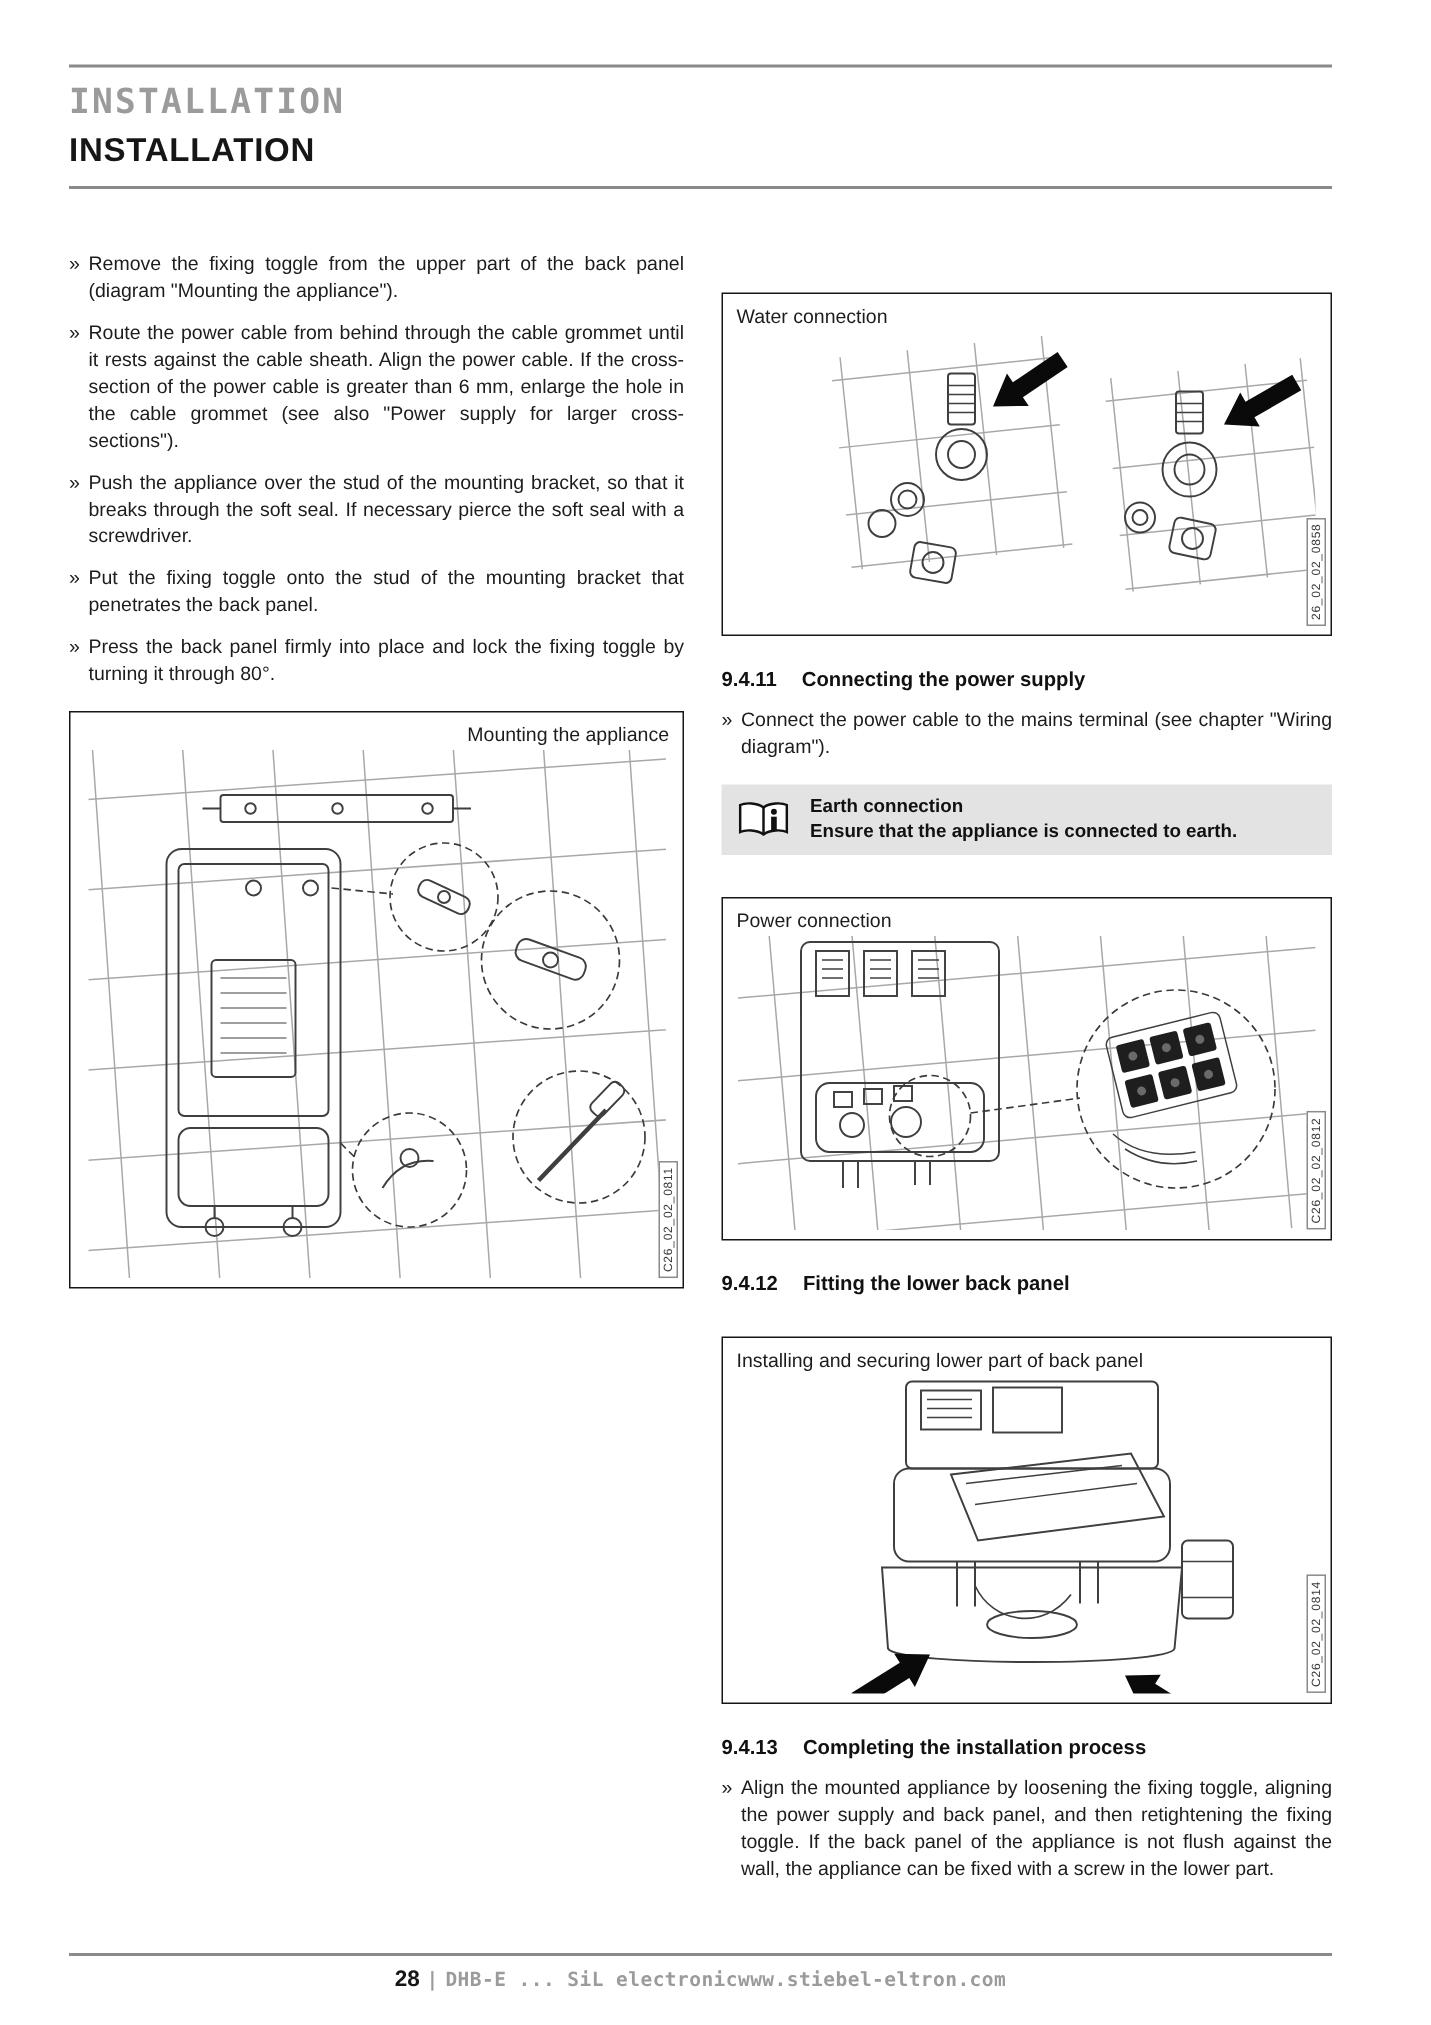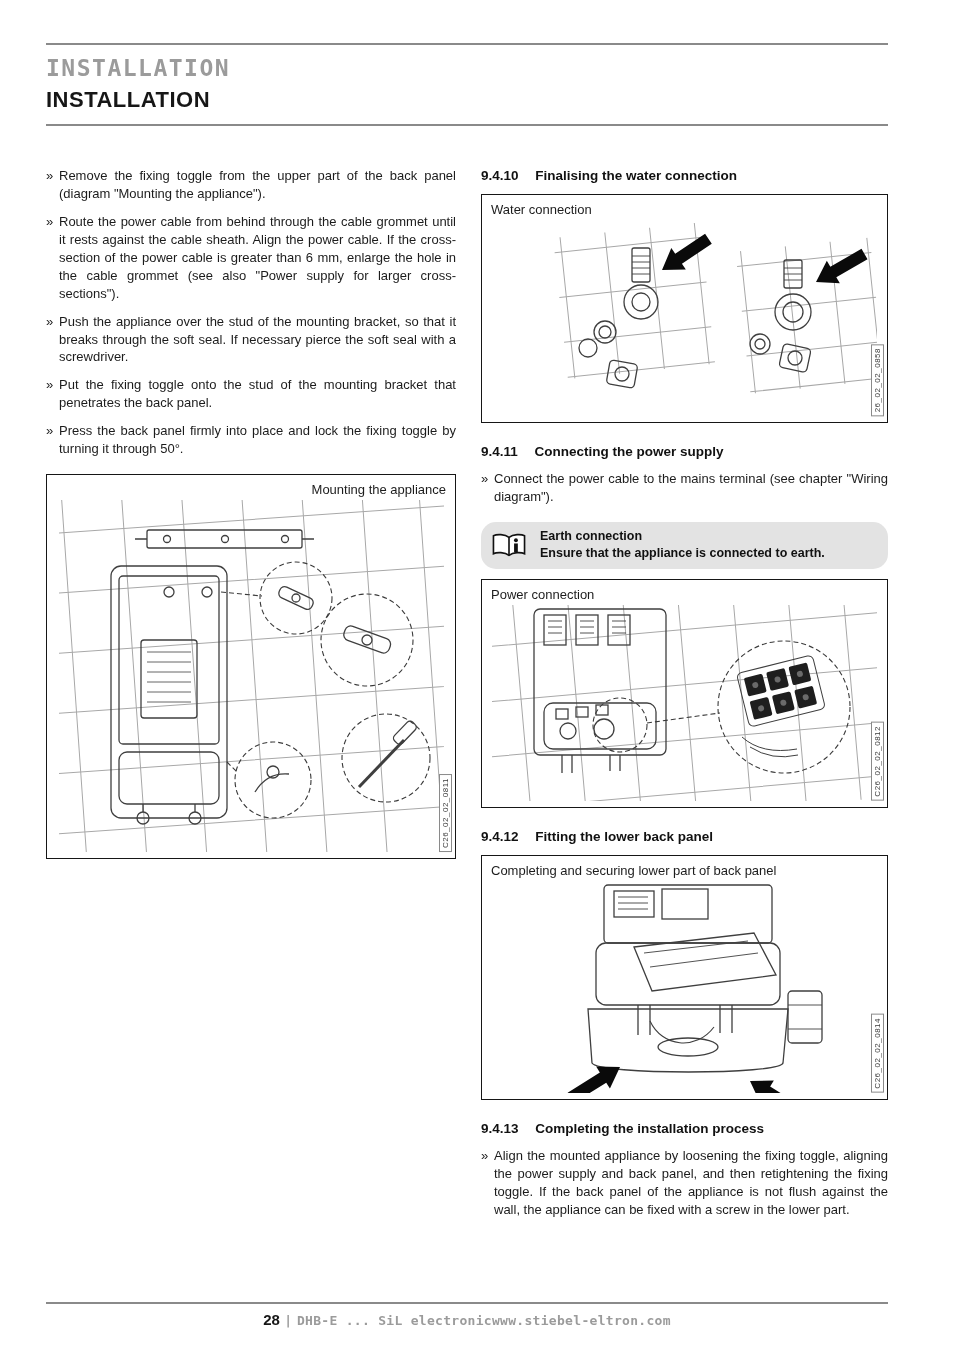--- a/index.html
+++ b/index.html
@@ -38,23 +38,23 @@
 
   .fig { border:1px solid #161616; position:relative; padding:7px 9px 6px; background:#fff; }
   .fig .cap { font-size:13px; margin:0 0 3px; color:#1c1c1c; }
   .fig .code {
     position:absolute; right:3px; bottom:6px;
     font-size:8px; color:#3a3a3a; letter-spacing:0.5px;
     border:1px solid #8a8a8a; padding:3px 1px; background:#fff;
     writing-mode:vertical-rl; transform:rotate(180deg);
   }
   .fig-mounting { margin-top:16px;text-align:right; }
-  .mb21 { margin-bottom:21px; }
+  .mb21 { margin-bottom:21px;margin-top:28px; }
   .mb16 { margin-bottom:16px; }
-  .mb10 { margin-bottom:10px;border-radius:15px; }
+  .mb10 { margin-bottom:10px; }
 
   .note { display:flex; align-items:center; gap:13px; background:#e3e3e3; padding:6px 10px; min-height:46px; }
   .note-icon { flex:0 0 auto; display:flex; align-items:center; }
   .note-line { font-weight:bold; font-size:12.5px; line-height:1.4; color:#111; }
 
   .footer { position:absolute; left:46px; width:842px; top:1311px; display:flex; justify-content:center; align-items:baseline; }
   .f-page { font-weight:bold; font-size:15px; color:#161616; }
   .f-muted {
     font-family:"DejaVu Sans Mono", monospace; font-weight:bold;
     font-size:13px; color:#9b9b9b; letter-spacing:0.3px;
@@ -87,21 +87,21 @@
       <div class="bullet">
         <span class="mk">»</span>
         <span>Push the appliance over the stud of the mounting bracket, so that it breaks through the soft seal. If necessary pierce the soft seal with a screwdriver.</span>
       </div>
       <div class="bullet">
         <span class="mk">»</span>
         <span>Put the fixing toggle onto the stud of the mounting bracket that penetrates the back panel.</span>
       </div>
       <div class="bullet">
         <span class="mk">»</span>
-        <span>Press the back panel firmly into place and lock the fixing toggle by turning it through 50°.</span>
+        <span>Press the back panel firmly into place and lock the fixing toggle by turning it through 80°.</span>
       </div>
 
       <figure class="fig fig-mounting">
         <figcaption class="cap">Mounting the appliance</figcaption>
         <div class="art">
           <svg width="385" height="352" viewBox="0 0 385 352">
             <g stroke="#a8a8a8" stroke-width="1" fill="none" transform="rotate(-4 190 170)">
               <path d="M15 -20 V372 M75 -20 V372 M135 -20 V372 M195 -20 V372 M255 -20 V372 M315 -20 V372 M372 -20 V372"></path>
               <path d="M-20 20 H400 M-20 80 H400 M-20 140 H400 M-20 200 H400 M-20 260 H400 M-20 320 H400"></path>
             </g>
@@ -147,24 +147,20 @@
               <circle cx="214" cy="272" r="6"></circle>
             </g>
           </svg>
         </div>
         <div class="code">C26_02_02_0811</div>
       </figure>
     </div>
 
     <div class="colR">
 
-      <h3 class="h2">
-        <span class="num">9.4.10</span>
-        <span>Finalising the water connection</span>
-      </h3>
 
       <figure class="fig mb21">
         <figcaption class="cap">Water connection</figcaption>
         <div class="art">
           <svg width="385" height="196" viewBox="0 0 385 196">
             <g stroke="#a8a8a8" fill="none" transform="rotate(-6 140 80)">
               <path d="M75 10 V152 M120 10 V152 M165 10 V152 M210 10 V152"></path>
               <path d="M68 25 H216 M68 70 H216 M68 115 H216 M68 150 H216"></path>
             </g>
             <g stroke="#a8a8a8" fill="none" transform="rotate(-6 310 90)">
@@ -279,21 +275,21 @@
         </div>
         <div class="code">C26_02_02_0812</div>
       </figure>
 
       <h3 class="h2">
         <span class="num">9.4.12</span>
         <span>Fitting the lower back panel</span>
       </h3>
 
       <figure class="fig mb21">
-        <figcaption class="cap">Completing and securing lower part of back panel</figcaption>
+        <figcaption class="cap">Installing and securing lower part of back panel</figcaption>
         <div class="art">
           <svg width="385" height="212" viewBox="0 0 385 212">
             <g stroke="#3f3f3f" fill="none" stroke-width="1.3">
               <rect x="112" y="4" width="168" height="58" rx="4"></rect>
               <rect x="122" y="10" width="40" height="26"></rect>
               <rect x="170" y="8" width="46" height="30"></rect>
               <path d="M126 16 h30 M126 22 h30 M126 28 h30" stroke-width="0.9"></path>
               <rect x="104" y="62" width="184" height="62" rx="10"></rect>
               <path d="M142 66 L262 52 L284 94 L160 110 Z"></path>
               <path d="M152 72 L256 60 M158 86 L266 72" stroke-width="0.9"></path>

